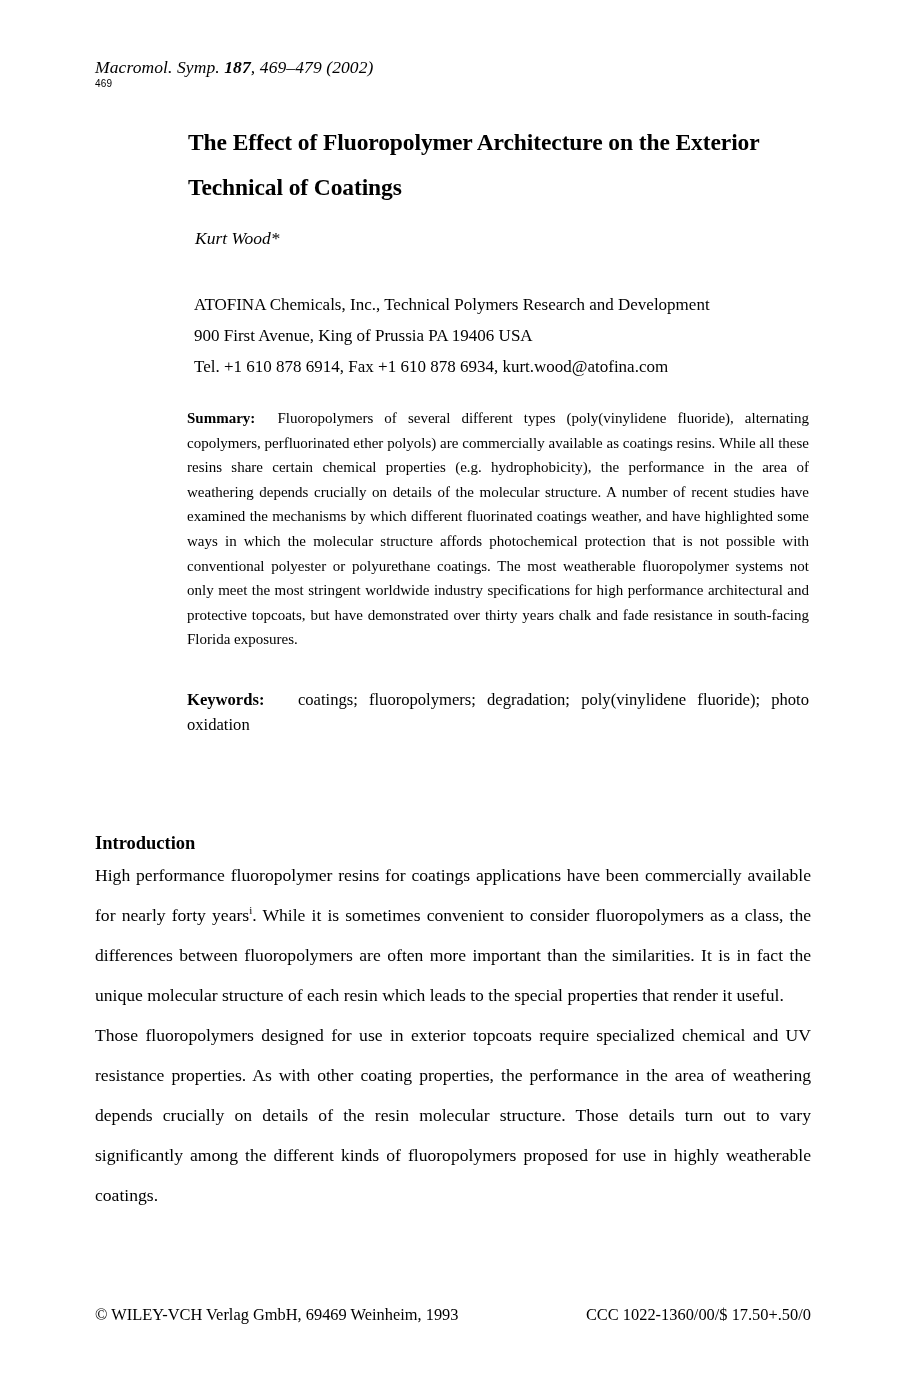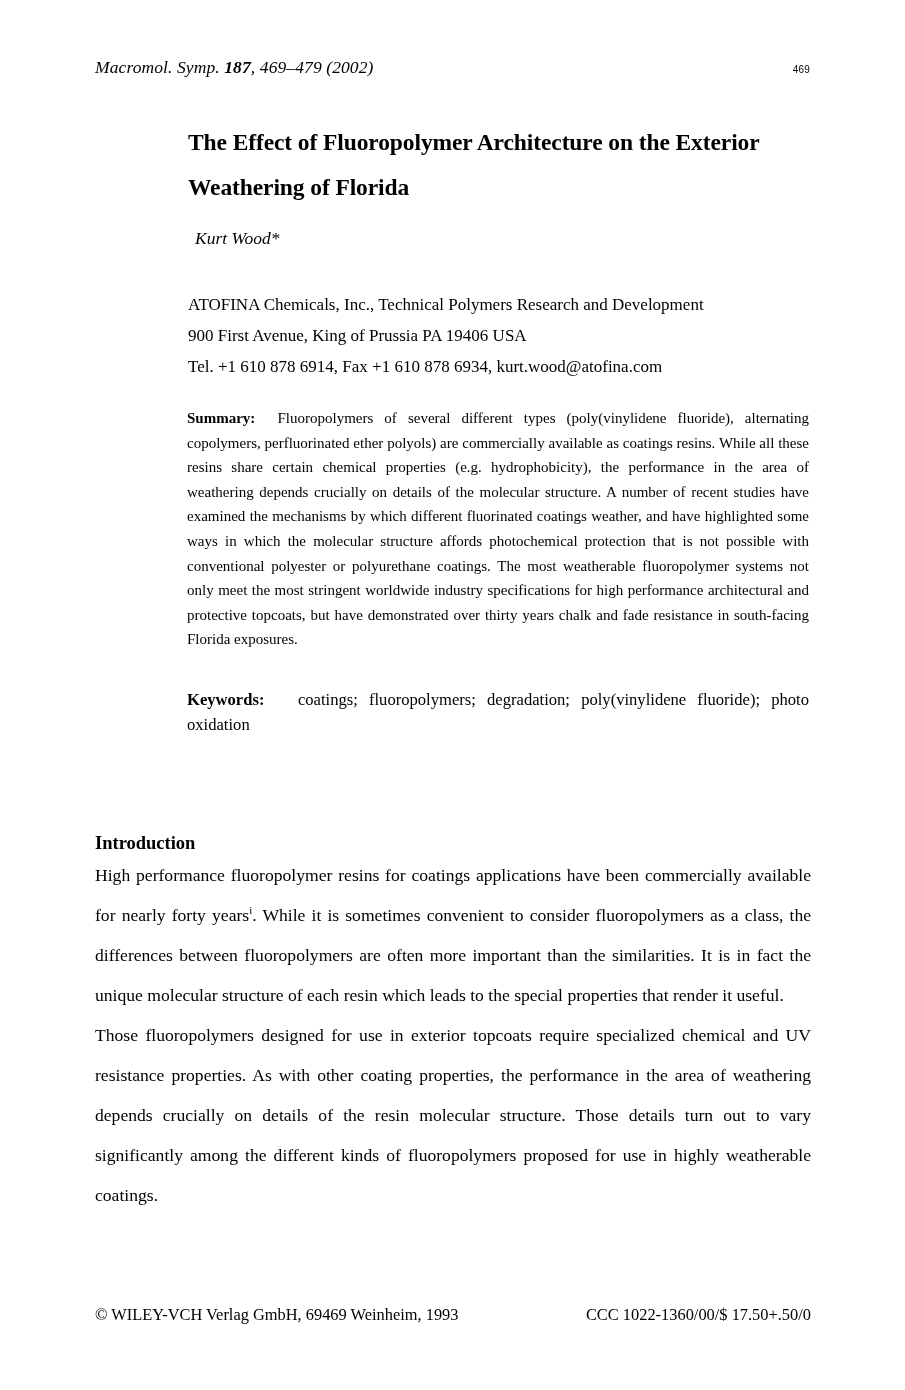--- a/index.html
+++ b/index.html
@@ -24,20 +24,21 @@
 
   
   .runhead {
     position: absolute;
     left: 95px;
     top: 57px;
     width: 715px;
     display: flex;
     align-items: baseline;
     justify-content: space-between;
+    flex-direction: column;
   }
   .runhead-journal {
     font-style: italic;
     font-size: 17.5px;
     letter-spacing: 0.1px;
     white-space: nowrap;
   }
   .runhead-journal .vol {
     font-weight: bold;
     font-style: italic;
@@ -66,21 +67,21 @@
     left: 187px;
     top: 228px;
     font-style: italic;
     font-size: 17.5px;
     margin-left: 8px;
   }
 
   
   .affiliation {
     position: absolute;
-    left: 188px;
+    left: 194px;
     top: 289px;
     width: 640px;
     font-size: 17px;
     line-height: 31px;
   }
   .affil-line { white-space: nowrap; }
 
   
   .summary {
     position: absolute;
@@ -153,21 +154,21 @@
 <body>
 
 <div class="page">
 
   <div class="runhead">
     <div class="runhead-journal"><span>Macromol. Symp. </span><span class="vol">187</span><span>, 469–479 (2002)</span></div>
     <div class="runhead-pageno">469</div>
   </div>
 
   <h1 class="title"><span>The Effect of Fluoropolymer Architecture on the Exterior</span>
-    <span>Weathering of Florida</span></h1>
+    <span>Technical of Coatings</span></h1>
 
   <div class="author">Kurt Wood*</div>
 
   <div class="affiliation">
     <div class="affil-line">ATOFINA Chemicals, Inc., Technical Polymers Research and Development</div>
     <div class="affil-line">900 First Avenue, King of Prussia  PA 19406  USA</div>
     <div class="affil-line">Tel. +1 610 878 6914, Fax +1 610 878 6934, kurt.wood@atofina.com</div>
   </div>
 
   <div class="summary"><span class="lead">Summary:</span><span>&nbsp; </span><span>Fluoropolymers of several different types (poly(vinylidene fluoride), alternating copolymers, perfluorinated ether polyols) are commercially available as coatings resins.  While all these resins share certain chemical properties (e.g. hydrophobicity), the performance in the area of weathering depends crucially on details of the molecular structure.  A number of recent studies have examined the mechanisms by which different fluorinated coatings weather, and have highlighted some ways in which the molecular structure affords photochemical protection that is not possible with conventional polyester or polyurethane coatings.  The most weatherable fluoropolymer systems not only meet the most stringent worldwide industry specifications for high performance architectural and protective topcoats, but have demonstrated over thirty years chalk and fade resistance in south-facing Florida exposures.</span></div>

